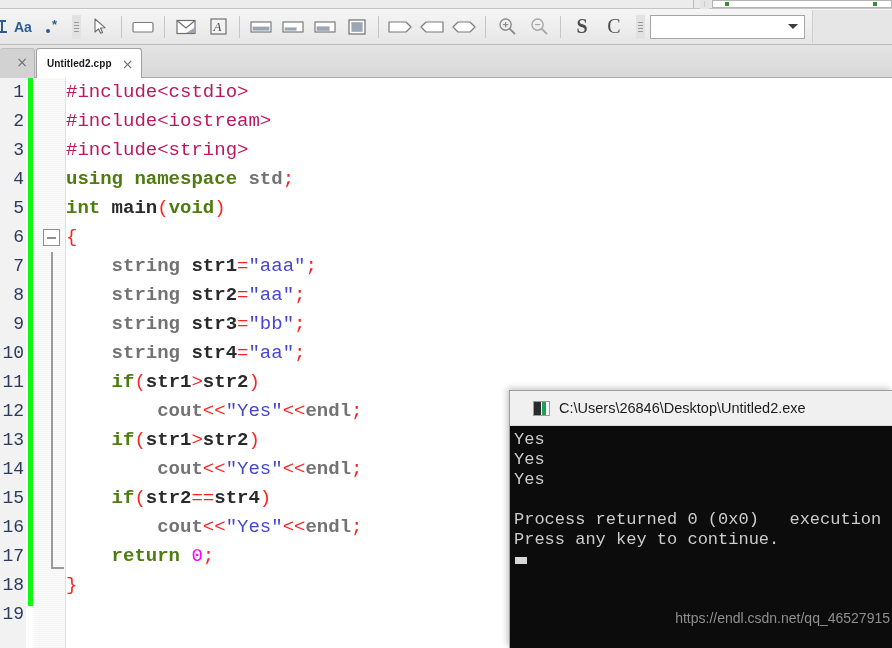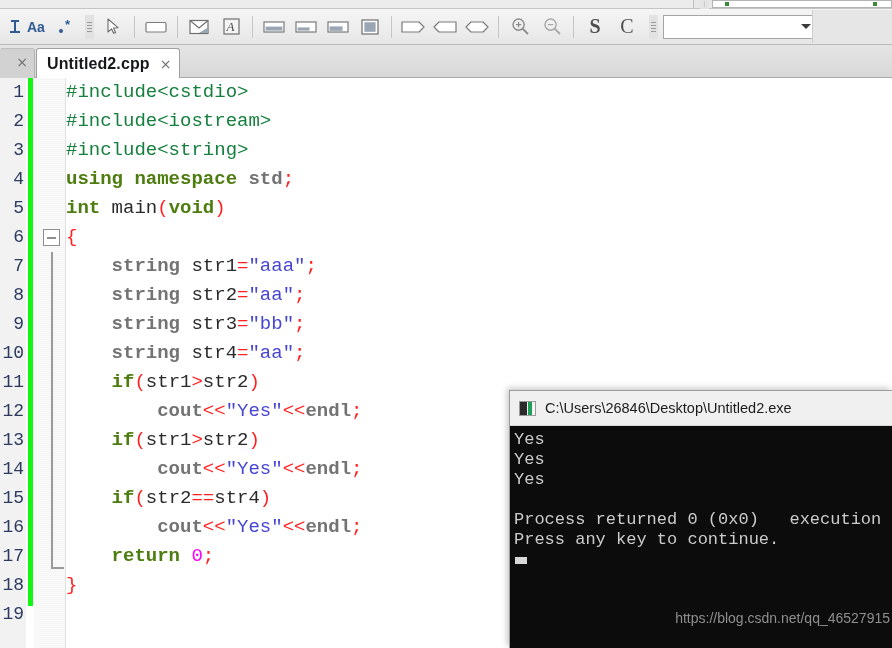--- a/index.html
+++ b/index.html
@@ -83,21 +83,21 @@
     font-family:"DejaVu Sans",sans-serif;
   }
   .tab-active{
     position:absolute;left:36px;top:3px;height:30px;
     background:#ffffff;border:1px solid #a0a0a0;border-bottom:none;
     border-radius:3px 3px 0 0;
     display:flex;align-items:center;padding:0 8px 0 10px;
     box-sizing:border-box;
   }
   .tab-active .tab-label{
-    font-family:"Liberation Sans",sans-serif;font-size:16px;font-weight:bold;color:#16181c;
+    font-family:"Liberation Sans",sans-serif;font-size:10px;font-weight:bold;color:#16181c;
     letter-spacing:0.1px;
     text-align:right;
   }
   .tab-active .tab-x{
     margin-left:10px;color:#6e6e6e;font-size:14px;font-family:"DejaVu Sans",sans-serif;
   }
   .tab-stub{
     position:absolute;left:0px;top:3px;width:34px;height:30px;
     background:#d2d2d2;border-right:1px solid #b4b4b4;border-top:1px solid #bfbfbf;
     border-radius:3px 3px 0 0;
@@ -144,36 +144,36 @@
 
   .code{
     position:absolute;left:66px;top:0;width:826px;
     font-family:"Liberation Mono",monospace;font-size:19px;
     white-space:pre;
   }
   .code .ln{height:29px;line-height:29px;}
 
   .k{color:#4d7c0f;font-weight:bold;}        
   .t{color:#737373;font-weight:bold;}        
-  .pp{color:#15803d;}                        
+  .pp{color:#be185d;}                        
   .str{color:#4646d2;}                       
   .op{color:#ff2020;}                        
   .num{color:#ff00ff;}                       
-  .id{color:#2a2a2a;}                        
+  .id{color:#2a2a2a;font-weight:bold;}                        
 
   
   .console{
     position:absolute;left:509px;top:390px;width:383px;height:258px;
     border:1px solid #9c9c9c;border-right:none;border-bottom:none;
     box-sizing:border-box;background:#0c0c0c;
     box-shadow:-2px -2px 6px rgba(0,0,0,0.22);
   }
   .console-title{
     height:35px;background:#f0f0f0;
-    display:flex;align-items:center;padding-left:9px;box-sizing:border-box;
+    display:flex;align-items:center;padding-left:23px;box-sizing:border-box;
     border-bottom:1px solid #d8d8d8;
   }
   .console-ico{
     width:17px;height:15px;background:#f6f6f6;border:1px solid #9a9a9a;
     display:flex;box-sizing:border-box;margin-right:9px;flex:none;
   }
   .console-ico .c1{width:7px;background:#2a2a2a;}
   .console-ico .c2{width:4px;background:#1f9e57;margin-left:1px;}
   .console-title span{
     font-family:"Liberation Sans",sans-serif;font-size:14.5px;color:#1c1c1c;
@@ -202,21 +202,21 @@
 <div class="top-sliver">
   <div class="tsl-box"></div>
   <div class="tsl-grip">⋮</div>
   <div class="tsl-field">
     <div class="tsl-dot" style="left:12px;"></div>
     <div class="tsl-dot" style="left:160px;"></div>
   </div>
 </div>
 
 <div class="toolbar">
-  <div class="tb-row" style="left:13px;">
+  <div class="tb-row" style="left:0px;">
 
     <div class="tb-btn" style="width:14px;margin-left:-6px;">
       <svg width="14" height="16" viewBox="0 0 14 16">
         <rect x="3" y="1" width="8" height="2" fill="#2e5b94"></rect>
         <rect x="6" y="3" width="2" height="9" fill="#2e5b94"></rect>
         <rect x="2" y="12" width="10" height="2" fill="#2e5b94"></rect>
       </svg>
     </div>
     <div class="tb-btn" style="width:26px;">
       <svg width="24" height="16" viewBox="0 0 24 16">
@@ -438,14 +438,14 @@
   </div>
   <div class="console-body" id="console-output">
       <div class="cl">Yes</div>
       <div class="cl">Yes</div>
       <div class="cl">Yes</div>
       <div class="cl">&nbsp;</div>
       <div class="cl">Process returned 0 (0x0)   execution t</div>
       <div class="cl">Press any key to continue.</div>
       <div class="caret"></div>
     </div>
-  <div class="watermark">https://blog.csdn.net/qq_46527915</div>
+  <div class="watermark">https://endl.csdn.net/qq_46527915</div>
 </div>
 
 </body></html>

